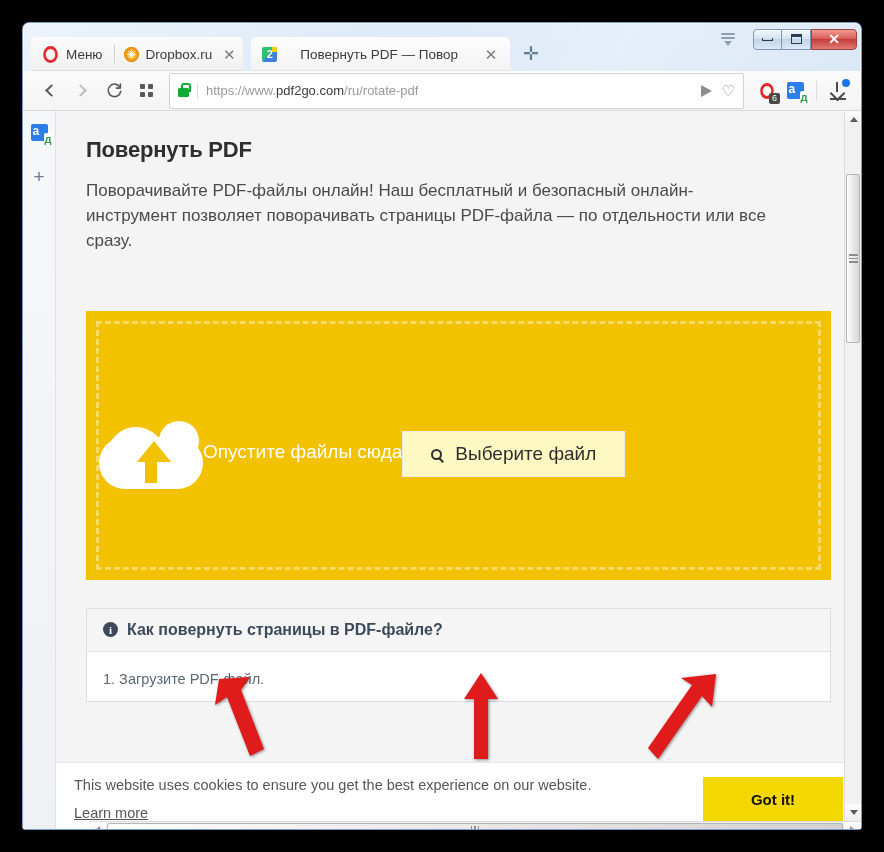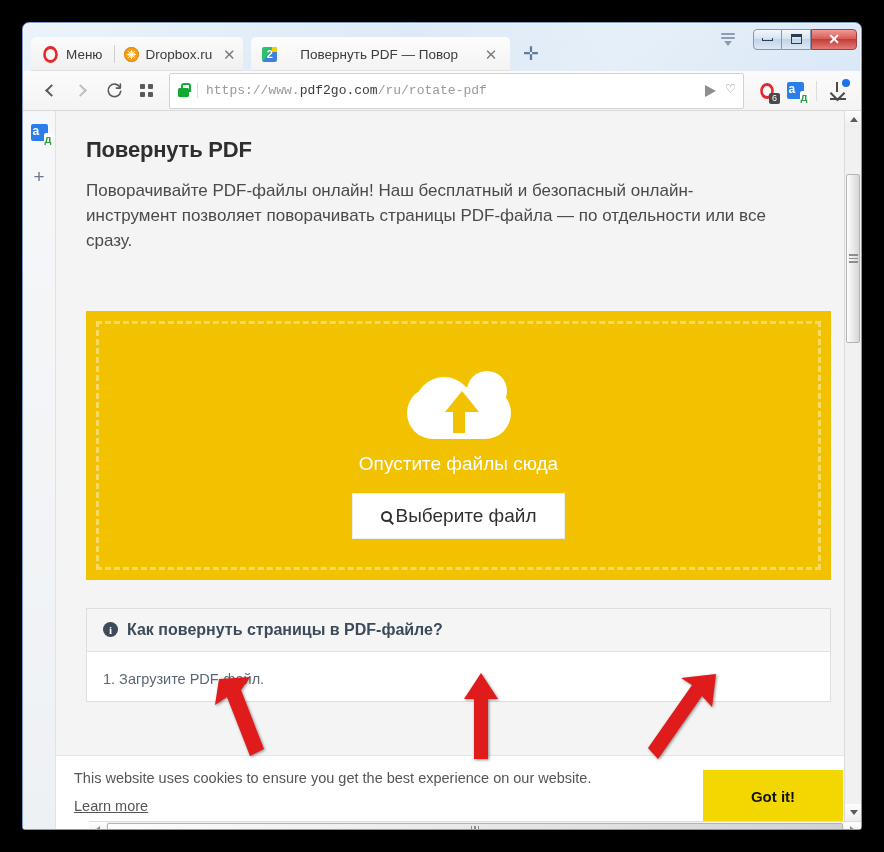--- a/index.html
+++ b/index.html
@@ -149,21 +149,20 @@
   .chev.left { transform: rotate(-135deg); margin-left:3px; }
   .chev.right { transform: rotate(45deg); margin-right:3px; }
   .grid-icon { display:grid; grid-template-columns:5px 5px; grid-template-rows:5px 5px; gap:3px; }
   .grid-icon i { background:#5a5a5a; display:block; border-radius:1px; }
 
   #omnibox {
     flex: 1; height: 36px; margin: 0 8px 0 6px;
     background:#fff; border:1px solid #d2d2d2; border-radius:2px;
     display:flex; align-items:center; padding: 0 8px; gap:8px;
     min-width: 0;
-    font-family: Liberation Mono, monospace;
   }
   .lock {
     width: 11px; height: 9px; background:#13aa32; border-radius:1.5px;
     position:relative; flex:none; margin-top:3px;
   }
   .lock::before{
     content:""; position:absolute; left:2.5px; top:-5px;
     width:6px; height:7px; border:2px solid #13aa32; border-bottom:none;
     border-radius:3px 3px 0 0;
   }
@@ -240,44 +239,44 @@
     margin-top: 57px;
     height: 269px;
     background: #f2c200;
     padding: 10px;
     position: relative;
   }
   #dropinner {
     height: 100%;
     border: 3px dashed #f7da62;
     position: relative;
-    display:flex; flex-direction:column; align-items:center;justify-content:center;
+    display:flex; flex-direction:row; align-items:center;
   }
   #cloud { margin-top: 20px; width: 104px; height: 68px; position: relative; }
   #cloud .c-body {
     position:absolute; left:0; bottom:0; width:104px; height:52px;
     background:#fff; border-radius:26px;
   }
   #cloud .c-b1 { position:absolute; left:8px; top:6px; width:58px; height:58px; background:#fff; border-radius:50%; }
   #cloud .c-b2 { position:absolute; right:4px; top:0px; width:40px; height:40px; background:#fff; border-radius:50%; }
   #cloud .c-arrow {
     position:absolute; left:38px; top:20px; width:0; height:0;
     border-left:17px solid transparent; border-right:17px solid transparent;
     border-bottom:21px solid #f2c200; z-index:3;
   }
   #cloud .c-stem {
     position:absolute; left:46px; top:40px; width:12px; height:22px;
     background:#f2c200; z-index:3;
   }
   #droptext { margin-top: 14px; font-size:19px; color:#fff; }
   #choosefile {
     margin-top: 18px;
-    background:#ffffff; border:1px solid #ececec;
+    background:#fef9c3; border:1px solid #ececec;
     padding: 11px 28px; font-size:19px; color:#2f2f2f;
-    display:flex; align-items:center; gap:4px;
+    display:flex; align-items:center; gap:13px;
   }
   .magnifier {
     width:11px;height:11px;border:2.4px solid #2f2f2f;border-radius:50%;
     position:relative; flex:none;
   }
   .magnifier::after{content:"";position:absolute;right:-4px;bottom:-3px;width:6px;height:2.4px;background:#2f2f2f;transform:rotate(45deg);}
 
   #srcbuttons {
     position:absolute; left: 14px; right: 14px; bottom: 14px;
     display:flex; gap:2px;
@@ -329,21 +328,21 @@
   #cookie {
     position:absolute; left:0; right:0; bottom:0;
     background:#fff; border-top:1px solid #e6e6e6;
     padding: 14px 18px 16px 18px;
     display:flex; align-items:flex-start;
   }
   #cookie-txtwrap { flex:1; }
   #cookie-text { font-size:14.5px; color:#555; }
   #cookie-link { display:inline-block; margin-top:12px; font-size:14.5px; color:#555; text-decoration:underline; }
   #gotit {
-    flex:none; width:140px; height:52px; margin-left:14px;
+    flex:none; width:140px; height:44px; margin-left:14px;
     background:#f2d700; color:#111; font-size:15px; font-weight:bold;
     display:flex; align-items:center; justify-content:center;
   }
 
   
   #vscroll {
     position:absolute; right:0; top:0; bottom:17px; width:17px;
     background:#f1f1f1; border-left:1px solid #dcdcdc;
   }
   #hscroll {

